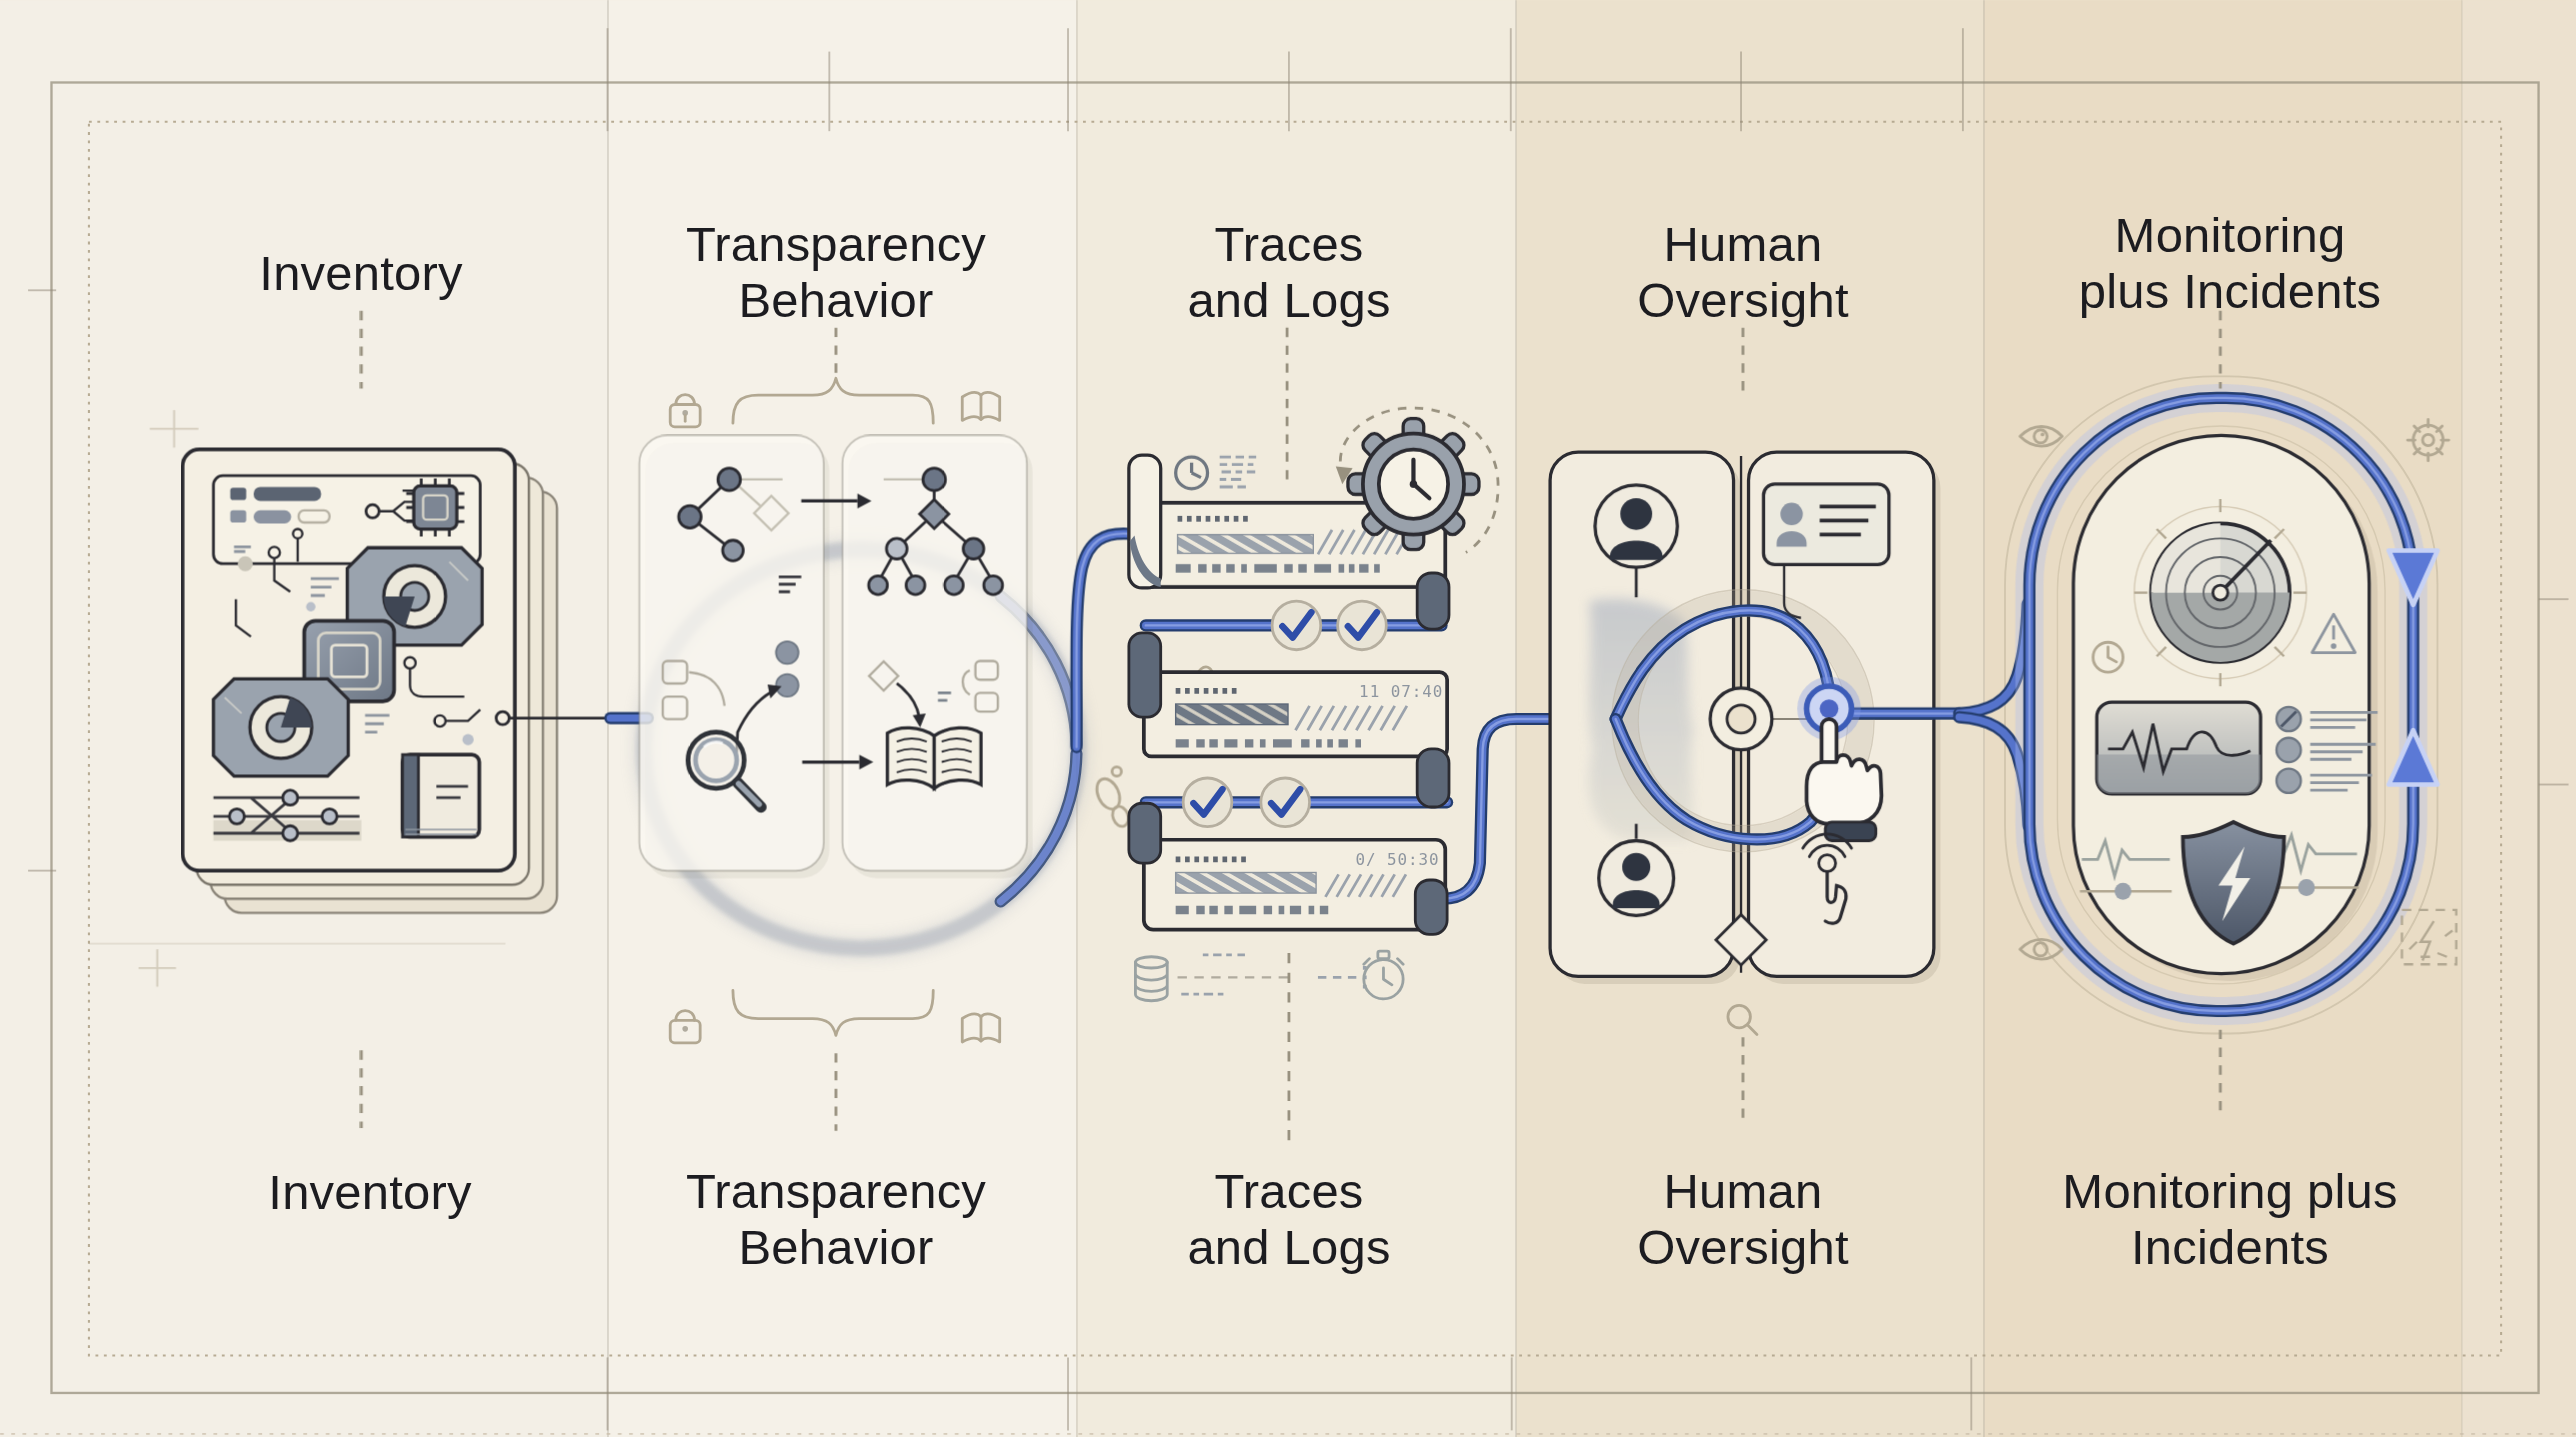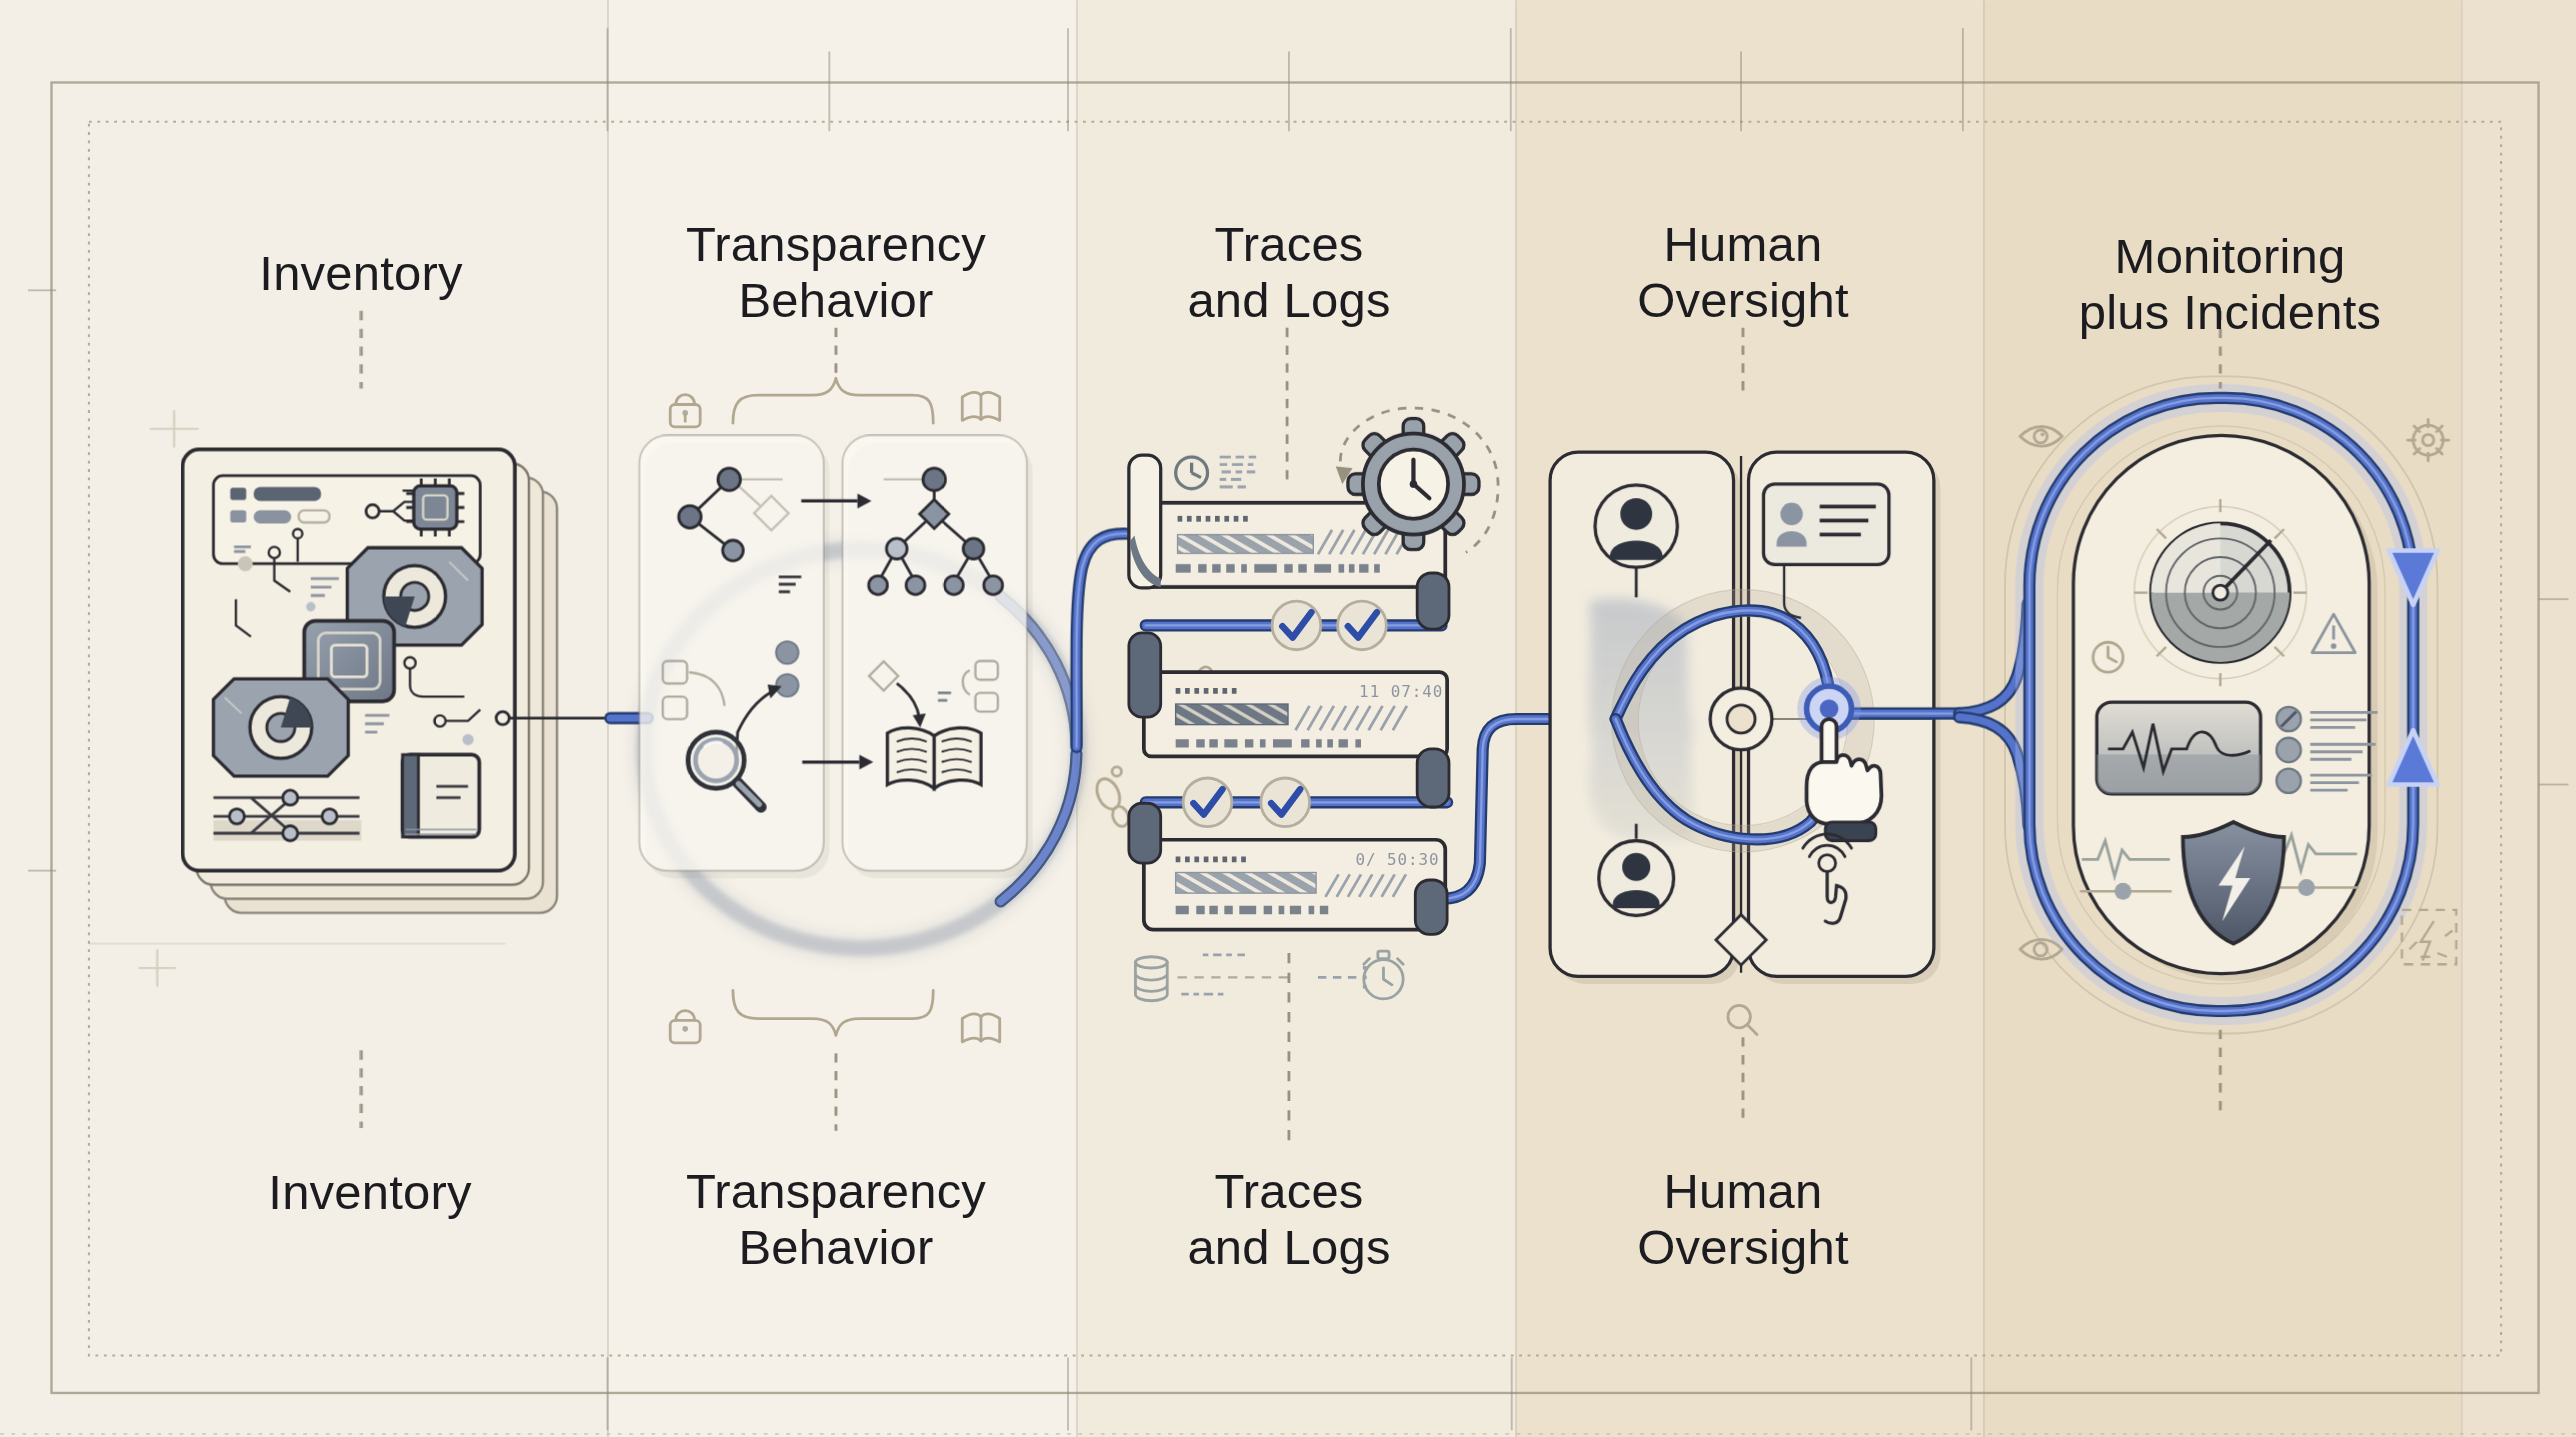--- a/index.html
+++ b/index.html
@@ -649,25 +649,27 @@
 </g>
 </svg>
 
 <div class="col-title" style="left:361px;top:245px;">Inventory</div>
 <div class="col-title" style="left:836px;top:216px;">Transparency
 Behavior</div>
 <div class="col-title" style="left:1289px;top:216px;">Traces
 and Logs</div>
 <div class="col-title" style="left:1743px;top:216px;">Human
 Oversight</div>
-<div class="col-title" style="left:2230px;top:228px;">Monitoring
+<div class="col-title" style="left:2230px;top:207px;">Monitoring
 plus Incidents</div>
 
 <div class="col-title" style="left:370px;top:1164px;">Inventory</div>
 <div class="col-title" style="left:836px;top:1163px;">Transparency
 Behavior</div>
 <div class="col-title" style="left:1289px;top:1163px;">Traces
 and Logs</div>
 <div class="col-title" style="left:1743px;top:1163px;">Human
 Oversight</div>
+<div class="col-title" style="left:2230px;top:1163px;">Monitoring plus
+Incidents</div>
 
 </div>
 
 
 </body></html>

